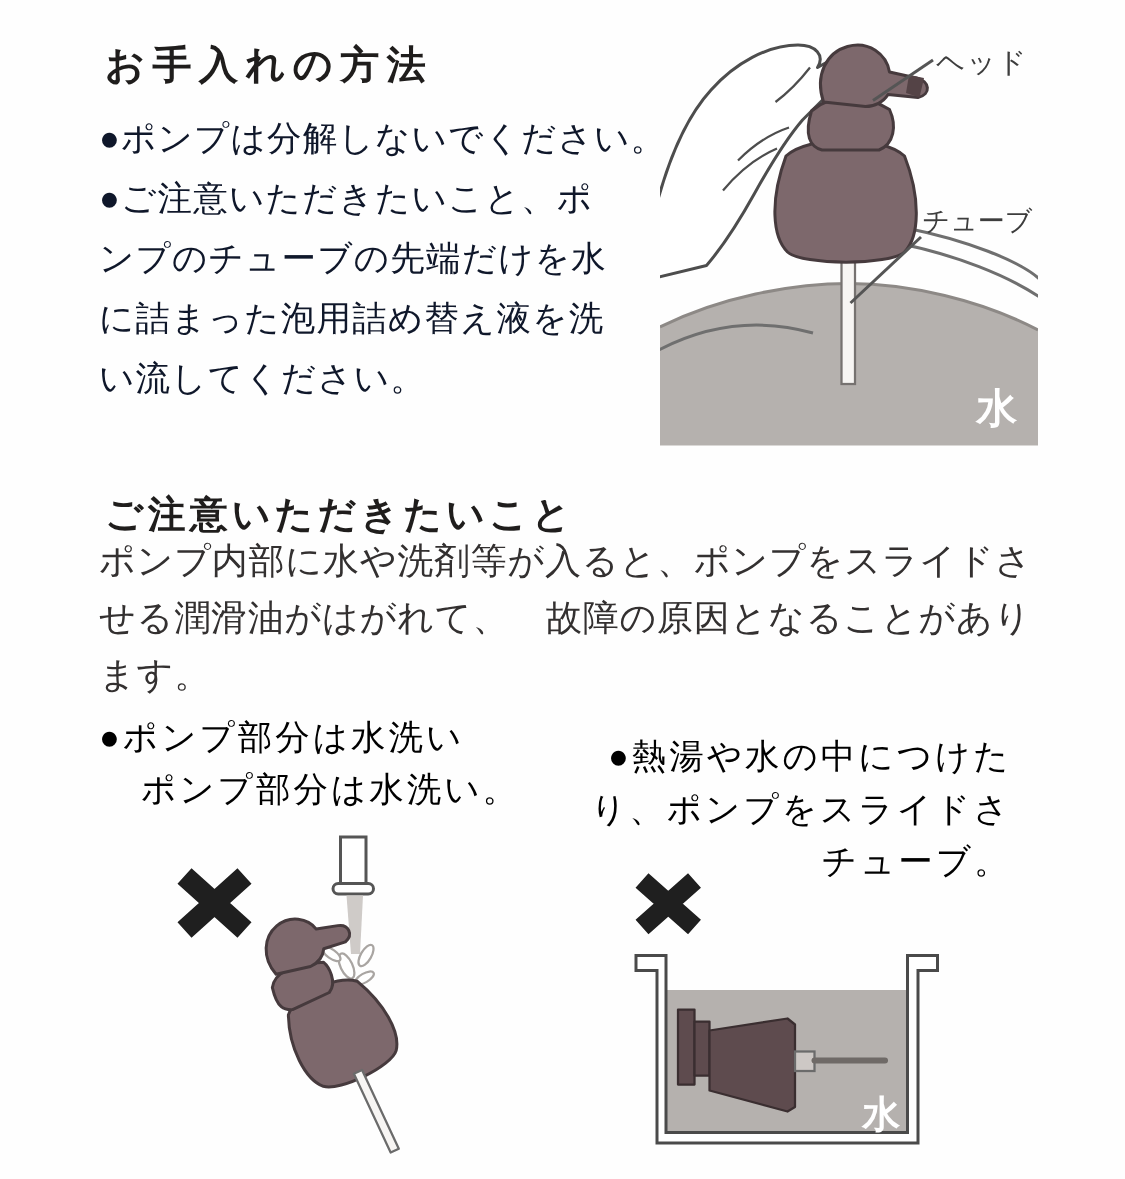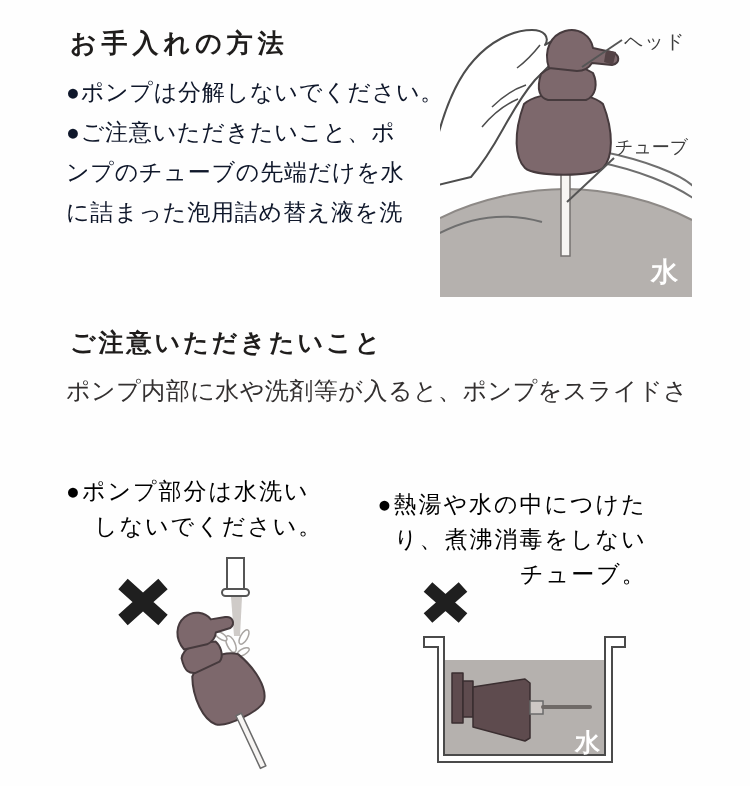--- a/index.html
+++ b/index.html
@@ -10,40 +10,41 @@
   }
   .sec-title {
     position:absolute; font-weight:bold; color:#1f1d1c;
     white-space:nowrap;
   }
   .sec-title.care { left:70px; top:26px; font-size:26px; letter-spacing:5px; }
   .sec-title.caution { left:70px; top:326px; font-size:25px; letter-spacing:3px; }
   .textblock { position:absolute; }
   .textblock .line { white-space:nowrap; }
   .care-text { left:66px; top:72px; font-size:23px; line-height:40px; letter-spacing:0.8px; color:#0f172a; }
-  .caution-text { left:66px; top:372px; font-size:24px; line-height:38px; letter-spacing:0.5px; color:#333030; }
+  .caution-text { left:66px; top:356px; font-size:24px; line-height:38px; letter-spacing:0.5px; color:#333030; }
   .bullet-col { position:absolute; font-size:23px; line-height:35px; letter-spacing:2px; color:#000000; }
   .bullet-col.left { left:66px; top:474px; }
   .bullet-col.right { left:366px; top:487px;text-align:right; }
   .bullet-col .cont { padding-left:28px; }
   .illus { position:absolute; }
   svg text { font-family:"Liberation Sans","DejaVu Sans",sans-serif; }
 </style>
 </head>
 <body>
 
 <div class="page">
 
   <div class="sec-title care">お手入れの方法</div>
 
   <div class="textblock care-text">
     <div class="line">●ポンプは分解しないでください。</div>
     <div class="line">●ご注意いただきたいこと、ポ</div>
     <div class="line">ンプのチューブの先端だけを水</div>
     <div class="line">に詰まった泡用詰め替え液を洗</div>
+    <div class="line">い流してください。</div>
   </div>
 
   <svg class="illus" style="left:440px; top:10px;" width="252" height="292" viewBox="0 0 252 292">
 
     <path d="M0,208 C40,188 88,179 126,179 C166,179 214,190 252,210 L252,287 L0,287 Z" stroke="none" fill="#b5b1ae"></path>
     <path d="M0,208 C40,188 88,179 126,179 C166,179 214,190 252,210" fill="none" stroke="#8d8986" stroke-width="2"></path>
 
     <path d="M-2,224 C32,206 66,202 102,212" fill="none" stroke="#6f6f6f" stroke-width="2"></path>
     <path d="M158,152 C198,160 232,174 253,188" fill="none" stroke="#6f6f6f" stroke-width="2"></path>
     <path d="M164,142 C204,150 240,164 253,176" fill="none" stroke="#6f6f6f" stroke-width="2"></path>
@@ -68,30 +69,32 @@
     <text x="184" y="38" font-size="19" letter-spacing="1" fill="#3d3d3d">ヘッド</text>
     <line x1="174" y1="148" x2="127" y2="192" stroke="#555555" stroke-width="2"></line>
     <text x="175" y="143" font-size="18" fill="#3d3d3d">チューブ</text>
     <text x="238" y="271" font-size="27" font-weight="bold" fill="#ffffff" text-anchor="end">水</text>
   </svg>
 
   <div class="sec-title caution">ご注意いただきたいこと</div>
 
   <div class="textblock caution-text">
     <div class="line">ポンプ内部に水や洗剤等が入ると、ポンプをスライドさ</div>
+    <div class="line">せる潤滑油がはがれて、　故障の原因となることがあり</div>
+    <div class="line">ます。</div>
   </div>
 
   <div class="bullet-col left">
     <div class="line">●ポンプ部分は水洗い</div>
-    <div class="line cont">しないでください。</div>
+    <div class="line cont">ポンプ部分は水洗い。</div>
   </div>
 
   <div class="bullet-col right">
     <div class="line">●熱湯や水の中につけた</div>
-    <div class="line cont">り、煮沸消毒をしない</div>
+    <div class="line cont">り、ポンプをスライドさ</div>
     <div class="line cont">チューブ。</div>
   </div>
 
   <svg class="illus" style="left:85px; top:548px;" width="250" height="238" viewBox="0 0 250 238">
     <path d="M38,36 L78,72 M78,36 L38,72" fill="none" stroke="#1f1f1f" stroke-width="14"></path>
 
     <g>
       <rect x="142" y="10" width="17" height="32" fill="#ffffff" stroke="#555555" stroke-width="2"></rect>
       <rect x="137" y="41" width="27" height="7" rx="3.5" fill="#ffffff" stroke="#555555" stroke-width="2"></rect>
     </g>

